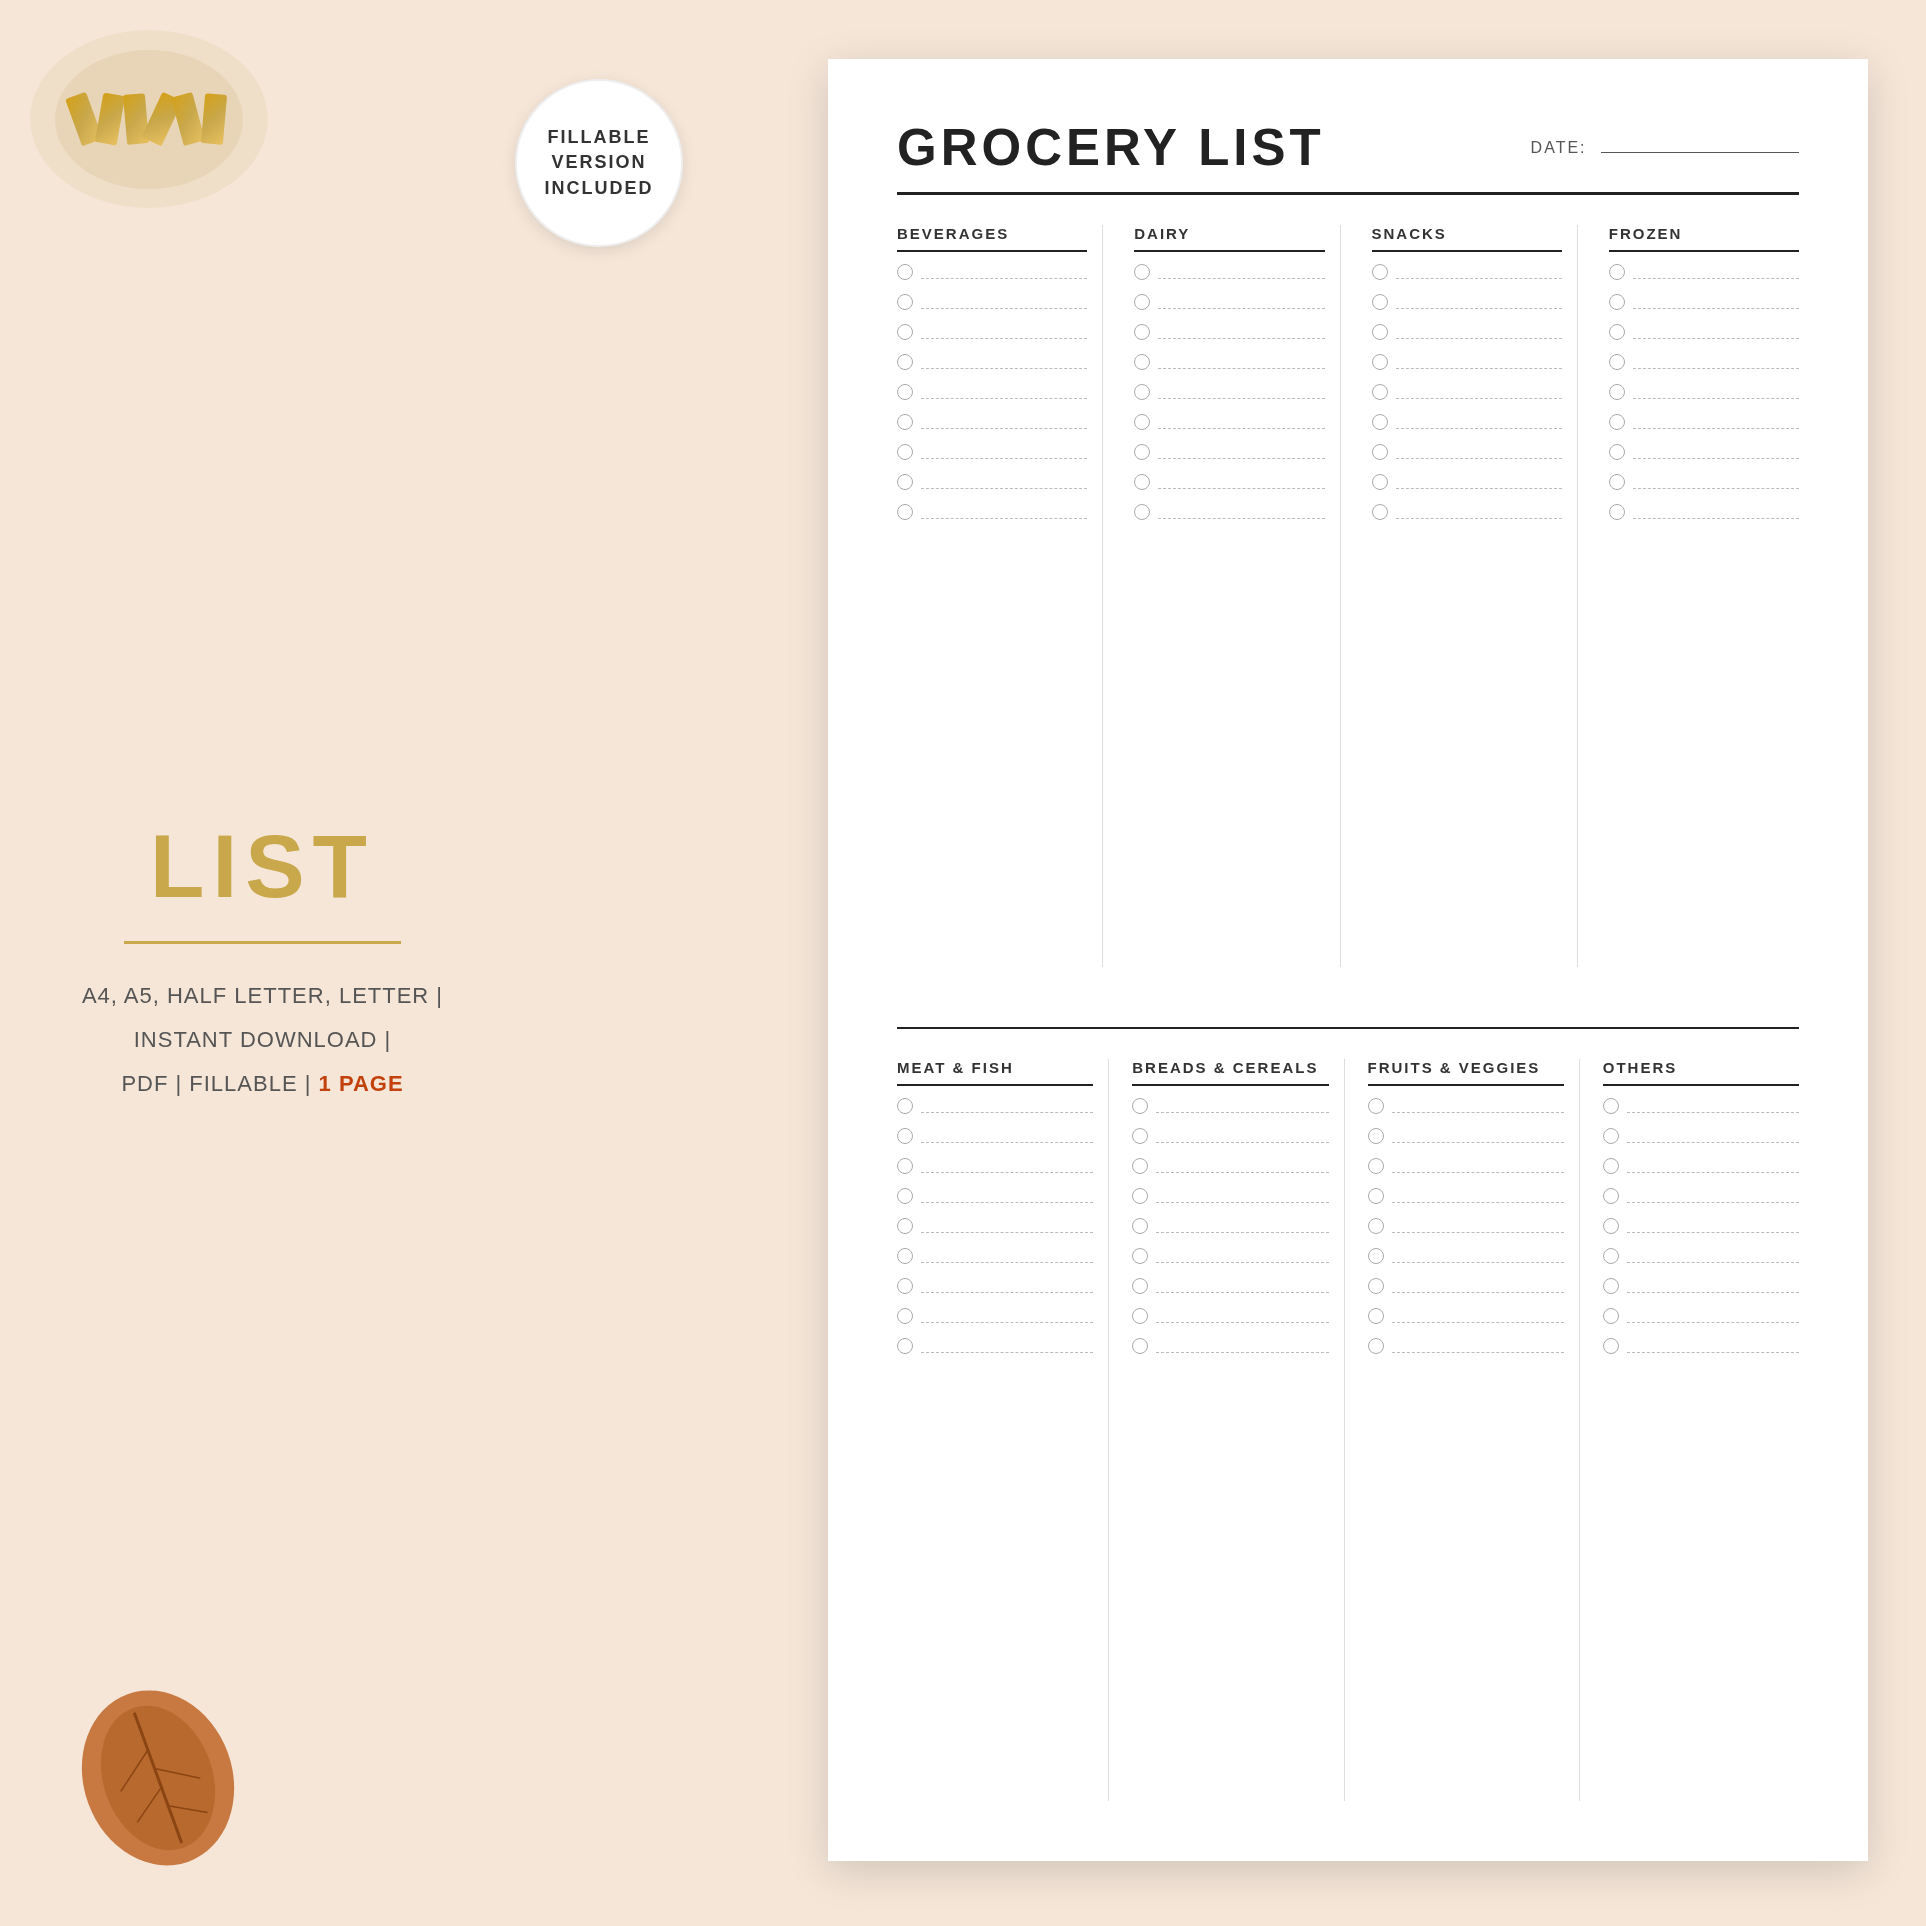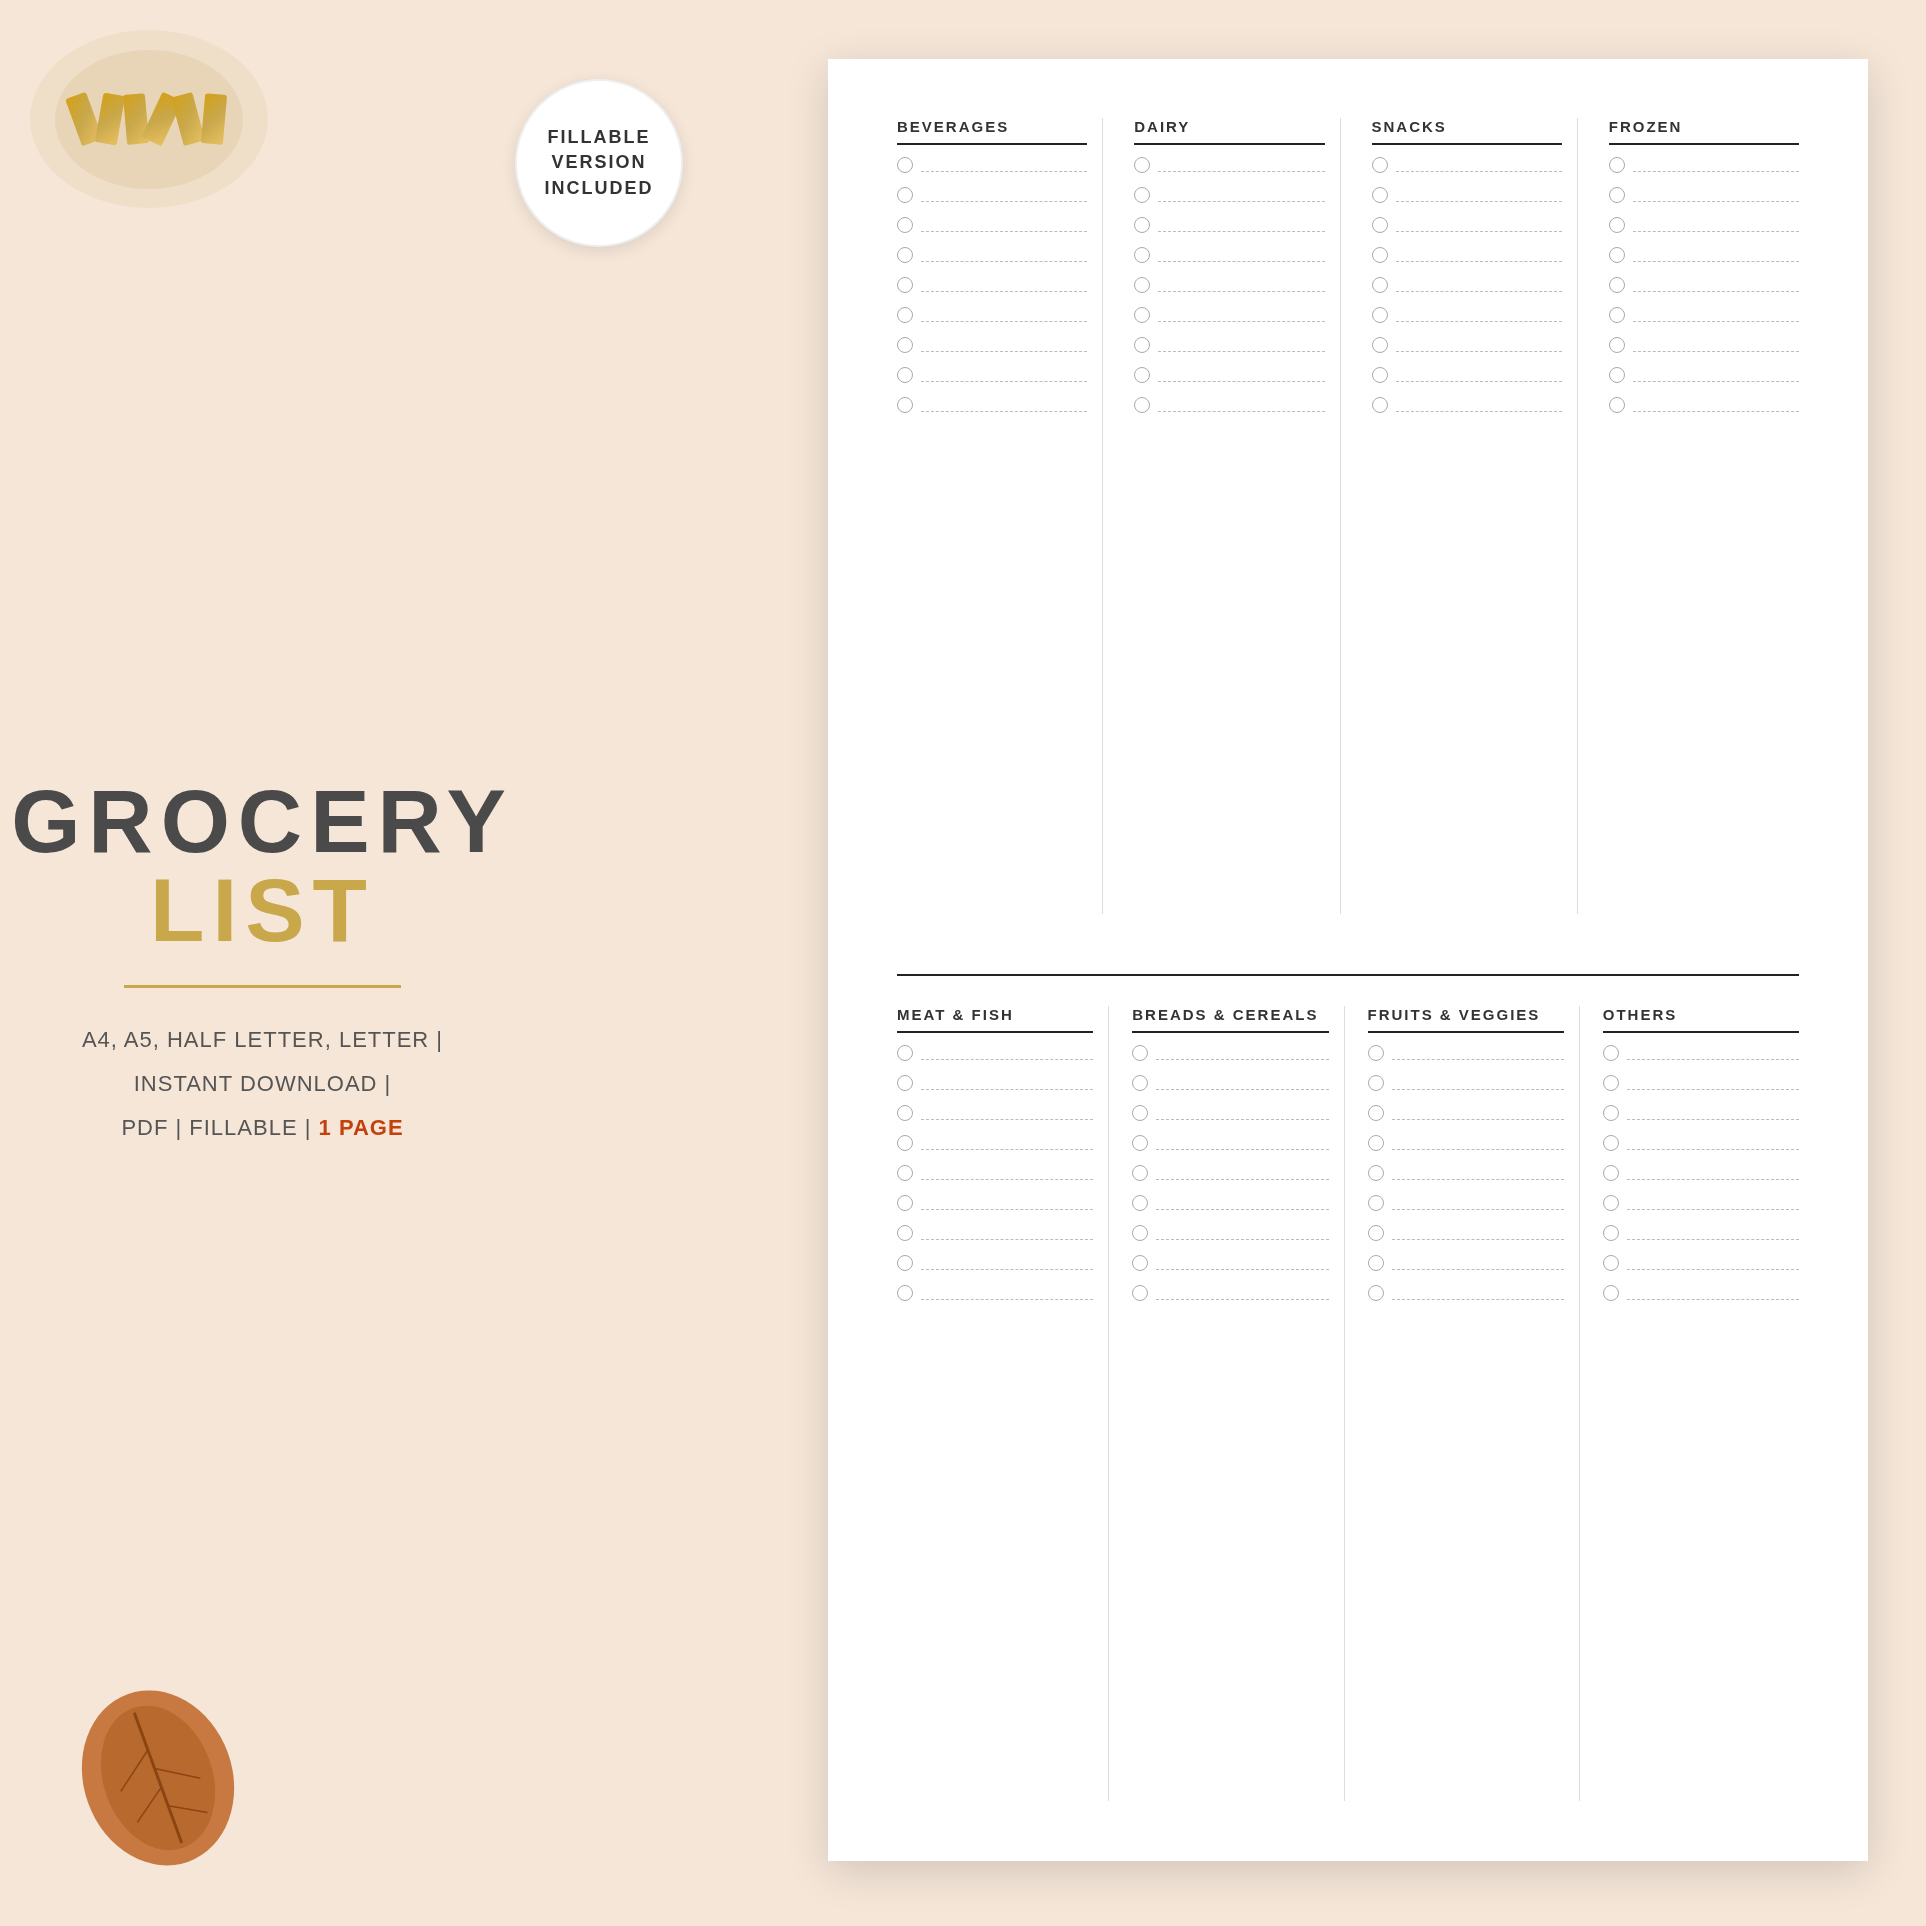--- a/index.html
+++ b/index.html
@@ -283,21 +283,20 @@
 
 <div class="fillable-badge">
   <div class="fillable-badge-text">
     <span>FILLABLE</span><br>
     <span>VERSION</span><br>
     <span>INCLUDED</span>
   </div>
 </div>
 
 <div class="left-panel">
-  <div class="title-grocery">GROCERY</div>
   <div class="title-list">LIST</div>
   <div class="divider-line"></div>
   <div class="subtitle">
     <span>A4, A5, HALF LETTER, LETTER |</span><br>
     <span>INSTANT DOWNLOAD |</span><br>
     <span>PDF | FILLABLE |</span>
     <strong>1 PAGE</strong>
   </div>
 </div>
 
@@ -308,20 +307,27 @@
     <line x1="100" y1="40" x2="100" y2="180" stroke="#8b4513" stroke-width="3" transform="rotate(-20 100 110)"></line>
     <line x1="100" y1="80" x2="60" y2="110" stroke="#8b4513" stroke-width="1.5" transform="rotate(-20 100 110)"></line>
     <line x1="100" y1="100" x2="140" y2="125" stroke="#8b4513" stroke-width="1.5" transform="rotate(-20 100 110)"></line>
     <line x1="100" y1="120" x2="65" y2="145" stroke="#8b4513" stroke-width="1.5" transform="rotate(-20 100 110)"></line>
     <line x1="100" y1="140" x2="135" y2="160" stroke="#8b4513" stroke-width="1.5" transform="rotate(-20 100 110)"></line>
   </svg>
 </div>
 
 <div class="document">
 
+  <div class="doc-header">
+    <div class="doc-title">GROCERY LIST</div>
+    <div class="date-field">
+      <span>DATE:</span>
+      <span class="date-line"></span>
+    </div>
+  </div>
 
   <div class="section-top" id="section-top">
   <div class="category-col">
         <div class="category-header">BEVERAGES</div>
         <div class="list-item">
           <div class="checkbox"></div>
           <div class="item-line"></div>
         </div>
         <div class="list-item">
           <div class="checkbox"></div>

